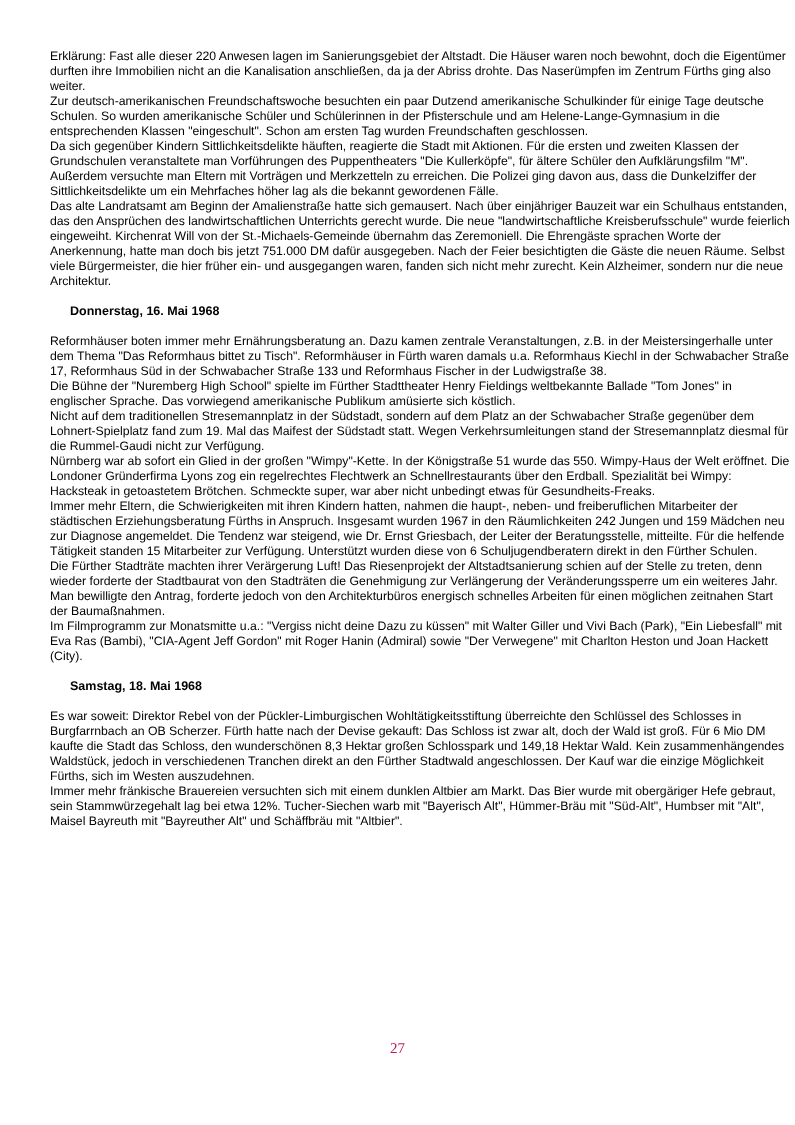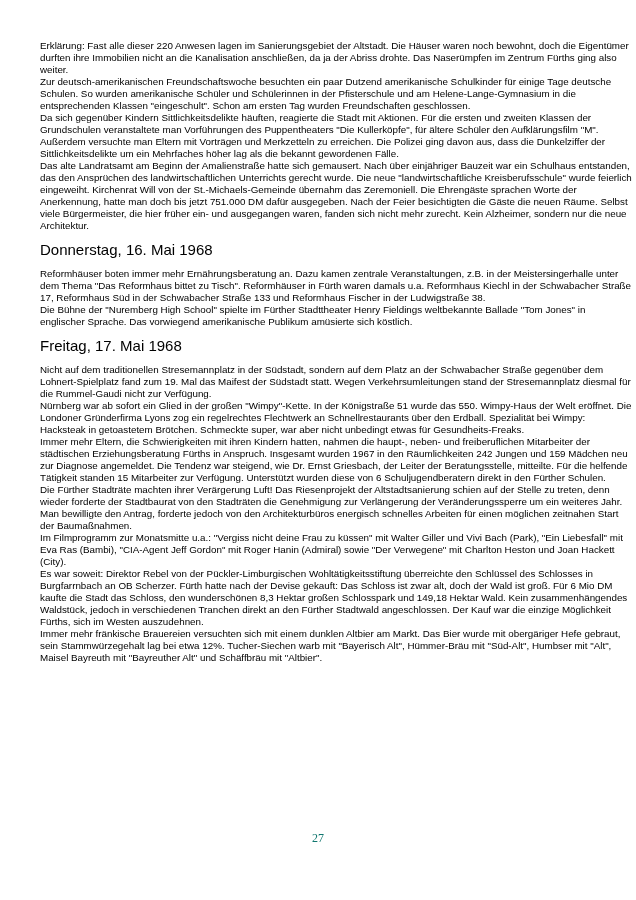--- a/index.html
+++ b/index.html
@@ -31,53 +31,53 @@
     font-size: 9.8px;
     line-height: 12px;
     text-align: left;
     letter-spacing: 0;
   }
   .para {
     margin: 0;
     padding: 0;
   }
   .heading {
-    margin: 12px 0;
+    margin: 12px 16px;
     padding: 0;
-    font-size: 15px;
+    font-size: 10px;
     line-height: 12px;
-    font-weight: normal;
+    font-weight: bold;
   }
   .page-number {
     position: absolute;
     left: 0;
     top: 831px;
     width: 636px;
     text-align: center;
     font-family: "Liberation Serif", "DejaVu Serif", serif;
     font-size: 12px;
     line-height: 14px;
-    color: #0f766e;
+    color: #be185d;
   }
 </style>
 </head>
 <body>
 
 <div class="page">
   <div class="content">
       <p class="para">Erklärung: Fast alle dieser 220 Anwesen lagen im Sanierungsgebiet der Altstadt. Die Häuser waren noch bewohnt, doch die Eigentümer durften ihre Immobilien nicht an die Kanalisation anschließen, da ja der Abriss drohte. Das Naserümpfen im Zentrum Fürths ging also weiter.</p>
       <p class="para">Zur deutsch-amerikanischen Freundschaftswoche besuchten ein paar Dutzend amerikanische Schulkinder für einige Tage deutsche Schulen. So wurden amerikanische Schüler und Schülerinnen in der Pfisterschule und am Helene-Lange-Gymnasium in die entsprechenden Klassen "eingeschult". Schon am ersten Tag wurden Freundschaften geschlossen.</p>
       <p class="para">Da sich gegenüber Kindern Sittlichkeitsdelikte häuften, reagierte die Stadt mit Aktionen. Für die ersten und zweiten Klassen der Grundschulen veranstaltete man Vorführungen des Puppentheaters "Die Kullerköpfe", für ältere Schüler den Aufklärungsfilm "M". Außerdem versuchte man Eltern mit Vorträgen und Merkzetteln zu erreichen. Die Polizei ging davon aus, dass die Dunkelziffer der Sittlichkeitsdelikte um ein Mehrfaches höher lag als die bekannt gewordenen Fälle.</p>
       <p class="para">Das alte Landratsamt am Beginn der Amalienstraße hatte sich gemausert. Nach über einjähriger Bauzeit war ein Schulhaus entstanden, das den Ansprüchen des landwirtschaftlichen Unterrichts gerecht wurde. Die neue "landwirtschaftliche Kreisberufsschule" wurde feierlich eingeweiht. Kirchenrat Will von der St.-Michaels-Gemeinde übernahm das Zeremoniell. Die Ehrengäste sprachen Worte der Anerkennung, hatte man doch bis jetzt 751.000 DM dafür ausgegeben. Nach der Feier besichtigten die Gäste die neuen Räume. Selbst viele Bürgermeister, die hier früher ein- und ausgegangen waren, fanden sich nicht mehr zurecht. Kein Alzheimer, sondern nur die neue Architektur.</p>
       <h2 class="heading">Donnerstag, 16. Mai 1968</h2>
       <p class="para">Reformhäuser boten immer mehr Ernährungsberatung an. Dazu kamen zentrale Veranstaltungen, z.B. in der Meistersingerhalle unter dem Thema "Das Reformhaus bittet zu Tisch". Reformhäuser in Fürth waren damals u.a. Reformhaus Kiechl in der Schwabacher Straße 17, Reformhaus Süd in der Schwabacher Straße 133 und Reformhaus Fischer in der Ludwigstraße 38.</p>
       <p class="para">Die Bühne der "Nuremberg High School" spielte im Fürther Stadttheater Henry Fieldings weltbekannte Ballade "Tom Jones" in englischer Sprache. Das vorwiegend amerikanische Publikum amüsierte sich köstlich.</p>
-      <h2 class="heading">Freitag, 17. Mai 1968</h2>
       <p class="para">Nicht auf dem traditionellen Stresemannplatz in der Südstadt, sondern auf dem Platz an der Schwabacher Straße gegenüber dem Lohnert-Spielplatz fand zum 19. Mal das Maifest der Südstadt statt. Wegen Verkehrsumleitungen stand der Stresemannplatz diesmal für die Rummel-Gaudi nicht zur Verfügung.</p>
       <p class="para">Nürnberg war ab sofort ein Glied in der großen "Wimpy"-Kette. In der Königstraße 51 wurde das 550. Wimpy-Haus der Welt eröffnet. Die Londoner Gründerfirma Lyons zog ein regelrechtes Flechtwerk an Schnellrestaurants über den Erdball. Spezialität bei Wimpy: Hacksteak in getoastetem Brötchen. Schmeckte super, war aber nicht unbedingt etwas für Gesundheits-Freaks.</p>
       <p class="para">Immer mehr Eltern, die Schwierigkeiten mit ihren Kindern hatten, nahmen die haupt-, neben- und freiberuflichen Mitarbeiter der städtischen Erziehungsberatung Fürths in Anspruch. Insgesamt wurden 1967 in den Räumlichkeiten 242 Jungen und 159 Mädchen neu zur Diagnose angemeldet. Die Tendenz war steigend, wie Dr. Ernst Griesbach, der Leiter der Beratungsstelle, mitteilte. Für die helfende Tätigkeit standen 15 Mitarbeiter zur Verfügung. Unterstützt wurden diese von 6 Schuljugendberatern direkt in den Fürther Schulen.</p>
       <p class="para">Die Fürther Stadträte machten ihrer Verärgerung Luft! Das Riesenprojekt der Altstadtsanierung schien auf der Stelle zu treten, denn wieder forderte der Stadtbaurat von den Stadträten die Genehmigung zur Verlängerung der Veränderungssperre um ein weiteres Jahr. Man bewilligte den Antrag, forderte jedoch von den Architekturbüros energisch schnelles Arbeiten für einen möglichen zeitnahen Start der Baumaßnahmen.</p>
-      <p class="para">Im Filmprogramm zur Monatsmitte u.a.: "Vergiss nicht deine Frau zu küssen" mit Walter Giller und Vivi Bach (Park), "Ein Liebesfall" mit Eva Ras (Bambi), "CIA-Agent Jeff Gordon" mit Roger Hanin (Admiral) sowie "Der Verwegene" mit Charlton Heston und Joan Hackett (City).</p>
+      <p class="para">Im Filmprogramm zur Monatsmitte u.a.: "Vergiss nicht deine Dazu zu küssen" mit Walter Giller und Vivi Bach (Park), "Ein Liebesfall" mit Eva Ras (Bambi), "CIA-Agent Jeff Gordon" mit Roger Hanin (Admiral) sowie "Der Verwegene" mit Charlton Heston und Joan Hackett (City).</p>
+      <h2 class="heading">Samstag, 18. Mai 1968</h2>
       <p class="para">Es war soweit: Direktor Rebel von der Pückler-Limburgischen Wohltätigkeitsstiftung überreichte den Schlüssel des Schlosses in Burgfarrnbach an OB Scherzer. Fürth hatte nach der Devise gekauft: Das Schloss ist zwar alt, doch der Wald ist groß. Für 6 Mio DM kaufte die Stadt das Schloss, den wunderschönen 8,3 Hektar großen Schlosspark und 149,18 Hektar Wald. Kein zusammenhängendes Waldstück, jedoch in verschiedenen Tranchen direkt an den Fürther Stadtwald angeschlossen. Der Kauf war die einzige Möglichkeit Fürths, sich im Westen auszudehnen.</p>
       <p class="para">Immer mehr fränkische Brauereien versuchten sich mit einem dunklen Altbier am Markt. Das Bier wurde mit obergäriger Hefe gebraut, sein Stammwürzegehalt lag bei etwa 12%. Tucher-Siechen warb mit "Bayerisch Alt", Hümmer-Bräu mit "Süd-Alt", Humbser mit "Alt", Maisel Bayreuth mit "Bayreuther Alt" und Schäffbräu mit "Altbier".</p>
     </div>
   <div class="page-number">27</div>
 </div>
 
 </body></html>

